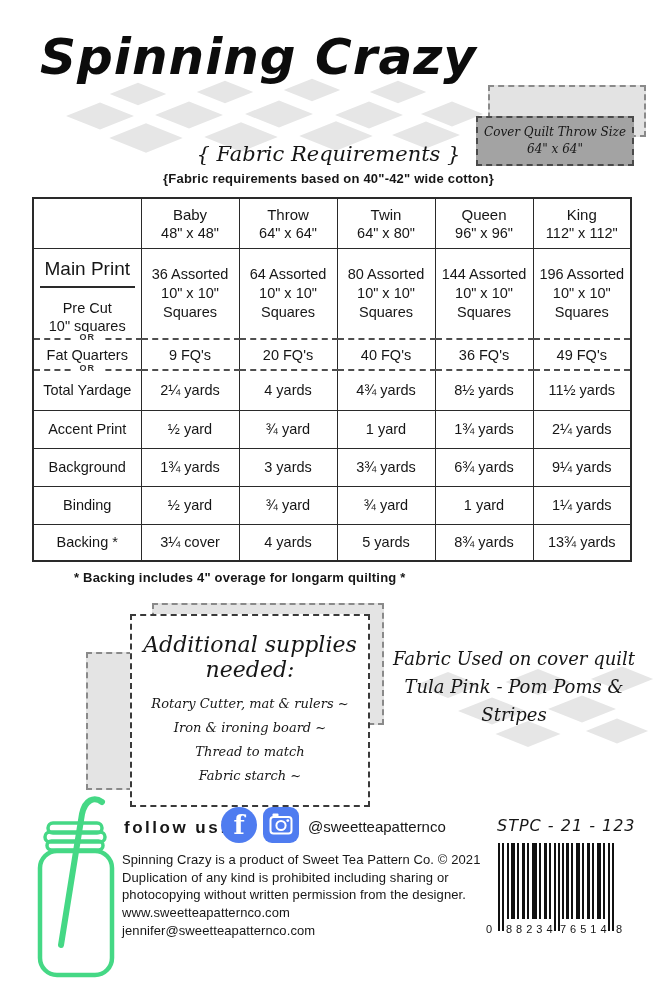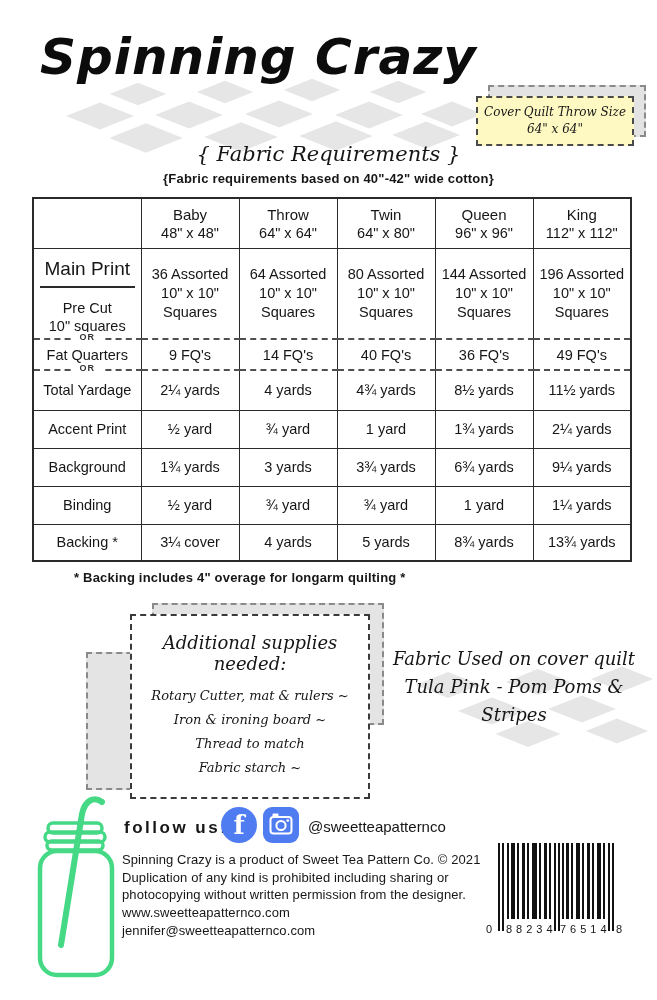--- a/index.html
+++ b/index.html
@@ -12,23 +12,23 @@
 
   
   .title { position:absolute; left:40px; top:28px; z-index:2;
            font-family:"DejaVu Sans", sans-serif; font-weight:bold; font-style:italic;
            font-size:50px; letter-spacing:1px; color:#0c0c0c; }
 
   
   .cover-wrap { position:absolute; left:476px; top:96px; width:158px; z-index:2; }
   .cover-shadow { position:absolute; left:12px; top:-11px; width:158px; height:52px;
                   background:#e3e3e3; border:2px dashed #8a8a8a; }
-  .cover-main { position:relative; background:#fef9c3; border:2px dashed #4a4a4a; padding:6px 4px;
+  .cover-main { position:relative; background:#a3a3a3; border:2px dashed #4a4a4a; padding:6px 4px;
                 text-align:center; font-family:"DejaVu Serif", serif; font-style:italic;
-                font-size:12px; line-height:1.4; z-index:1; }
+                font-size:12px; line-height:1.4; z-index:1;margin-top:20px; }
 
   
   .freq-head { position:absolute; left:0; top:142px; width:100%; text-align:center; z-index:2;
                font-family:"DejaVu Serif", serif; font-style:italic; font-size:21px; }
   .freq-sub  { position:absolute; left:0; top:171px; width:100%; text-align:center; z-index:2;
                font-weight:bold; font-size:13px; letter-spacing:0.2px; }
 
   
   .fab-table { position:absolute; left:32px; top:197px; width:598px; z-index:2;
                border-collapse:collapse; table-layout:fixed; background:#fff;
@@ -60,21 +60,21 @@
 
   
   .supplies-wrap { position:absolute; left:130px; top:614px; width:240px; z-index:2; }
   .sup-shadow-a { position:absolute; left:22px; top:-11px; width:232px; height:122px;
                   background:#e4e4e4; border:2px dashed #8a8a8a; }
   .sup-shadow-b { position:absolute; left:-44px; top:38px; width:228px; height:138px;
                   background:#e4e4e4; border:2px dashed #8a8a8a; }
   .sup-main { position:relative; background:#fff; border:2.5px dashed #3a3a3a;
               padding:16px 8px 22px; text-align:center; z-index:1;
               font-family:"DejaVu Serif", serif; font-style:italic; }
-  .sup-head { font-size:18px; margin-bottom:14px; }
+  .sup-head { font-size:22px; margin-bottom:14px; }
   .sup-item { font-size:13px; margin-top:9px; }
 
   
   .fabric-used { position:absolute; left:383px; top:645px; width:262px; z-index:2;
                  text-align:center; font-family:"DejaVu Serif", serif; font-style:italic;
                  font-size:18px; line-height:1.55; }
 
   
   .jar { position:absolute; left:28px; top:795px; z-index:2; }
   .follow { position:absolute; left:124px; top:818px; z-index:2;
@@ -192,21 +192,21 @@
       <td class="pre-line">196 Assorted
 10" x 10"
 Squares</td>
     </tr>
     <tr class="r-fq dashed-top">
       <td>
         <span class="or-label">OR</span>
         <span>Fat Quarters</span>
       </td>
       <td>9 FQ's</td>
-      <td>14 FQ's</td>
+      <td>20 FQ's</td>
       <td>40 FQ's</td>
       <td>36 FQ's</td>
       <td>49 FQ's</td>
     </tr>
     <tr class="r-yardage dashed-top solid-bottom">
       <td>
         <span class="or-label">OR</span>
         <span>Total Yardage</span>
       </td>
       <td>2¼ yards</td>
@@ -291,20 +291,21 @@
   <div class="handle">@sweetteapatternco</div>
 
   <div class="legal">
     <div>Spinning Crazy is a product of Sweet Tea Pattern Co. © 2021</div>
     <div>Duplication of any kind is prohibited including sharing or</div>
     <div>photocopying without written permission from the designer.</div>
     <div>www.sweetteapatternco.com</div>
     <div>jennifer@sweetteapatternco.com</div>
   </div>
 
+  <div class="sku">STPC - 21 - 123</div>
 
   <div class="barcode">
     <svg width="130" height="92" viewBox="0 0 130 92">
       <g fill="#111">
         <rect x="6" y="0" width="2" height="88"></rect>
           <rect x="10" y="0" width="2" height="88"></rect>
         <rect x="15" y="0" width="2" height="76"></rect>
           <rect x="19" y="0" width="4" height="76"></rect>
         <rect x="25" y="0" width="2" height="76"></rect>
           <rect x="30" y="0" width="3" height="76"></rect>

